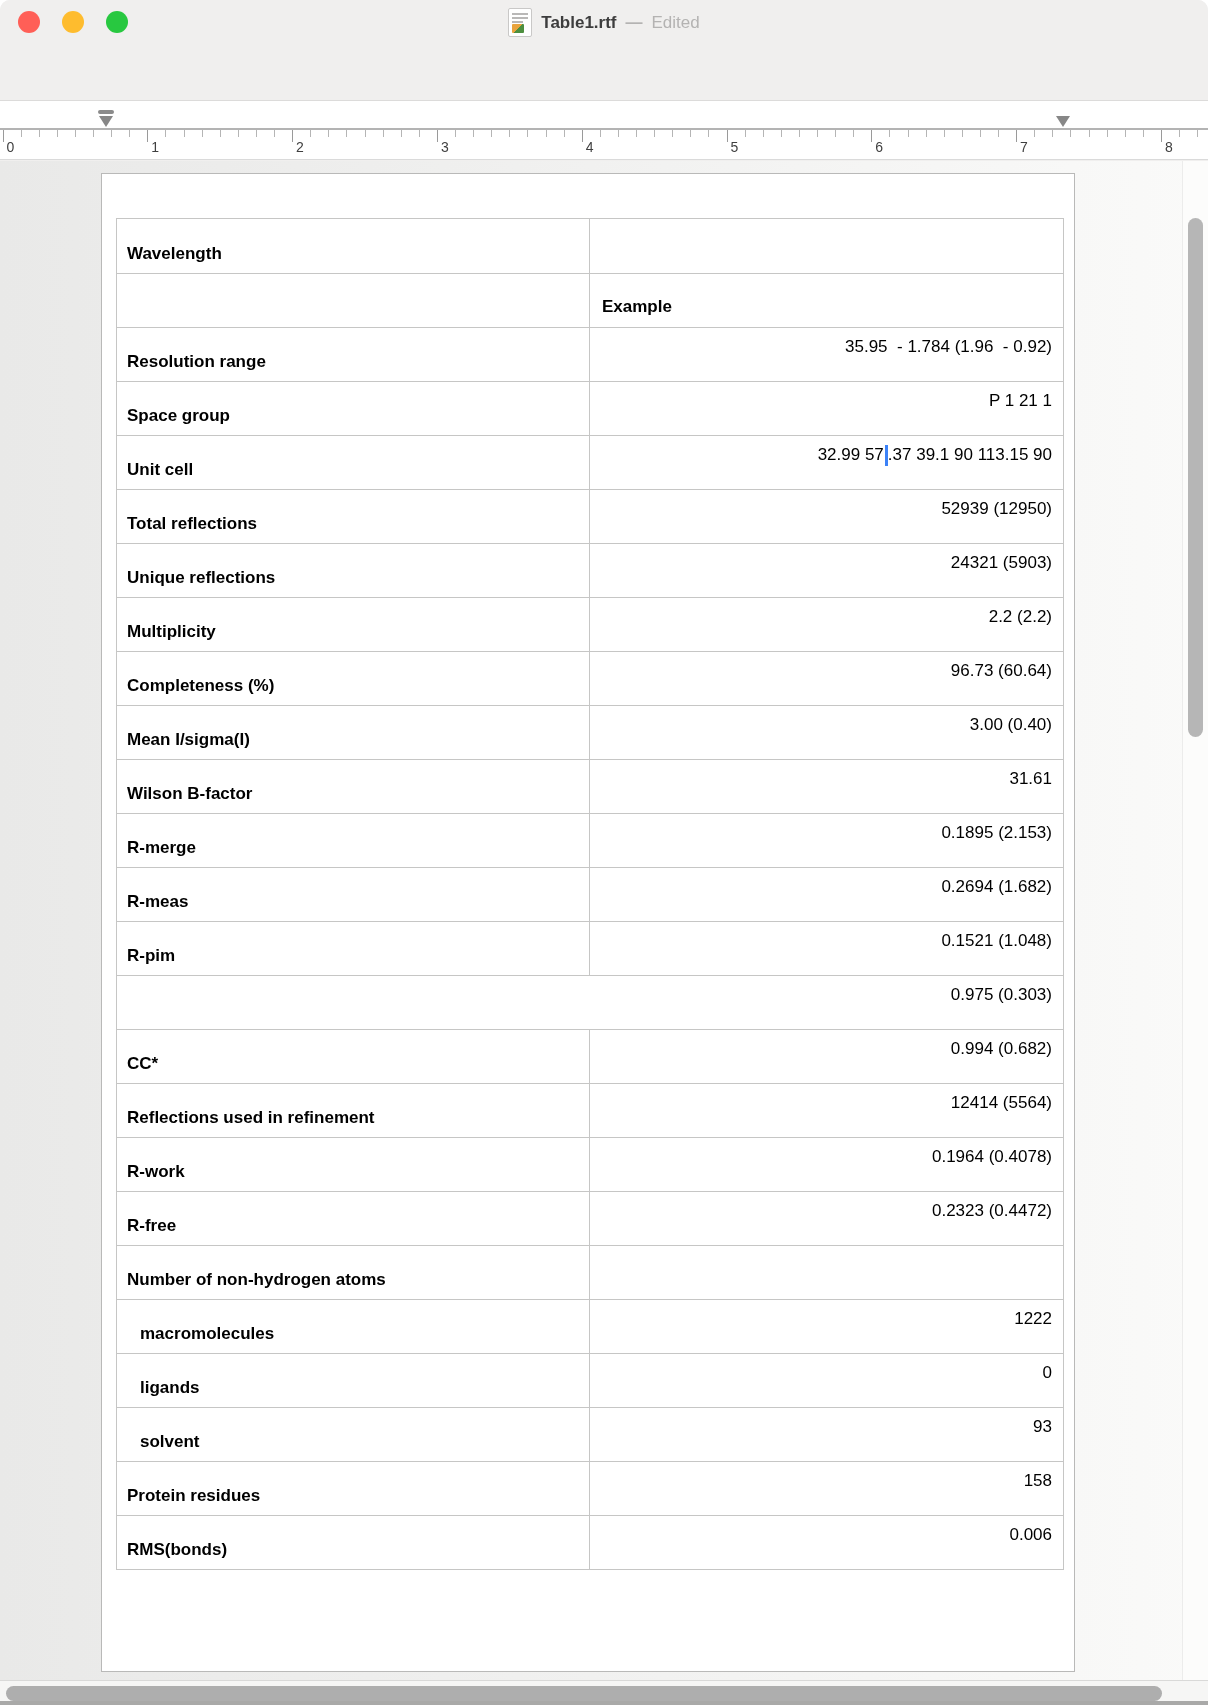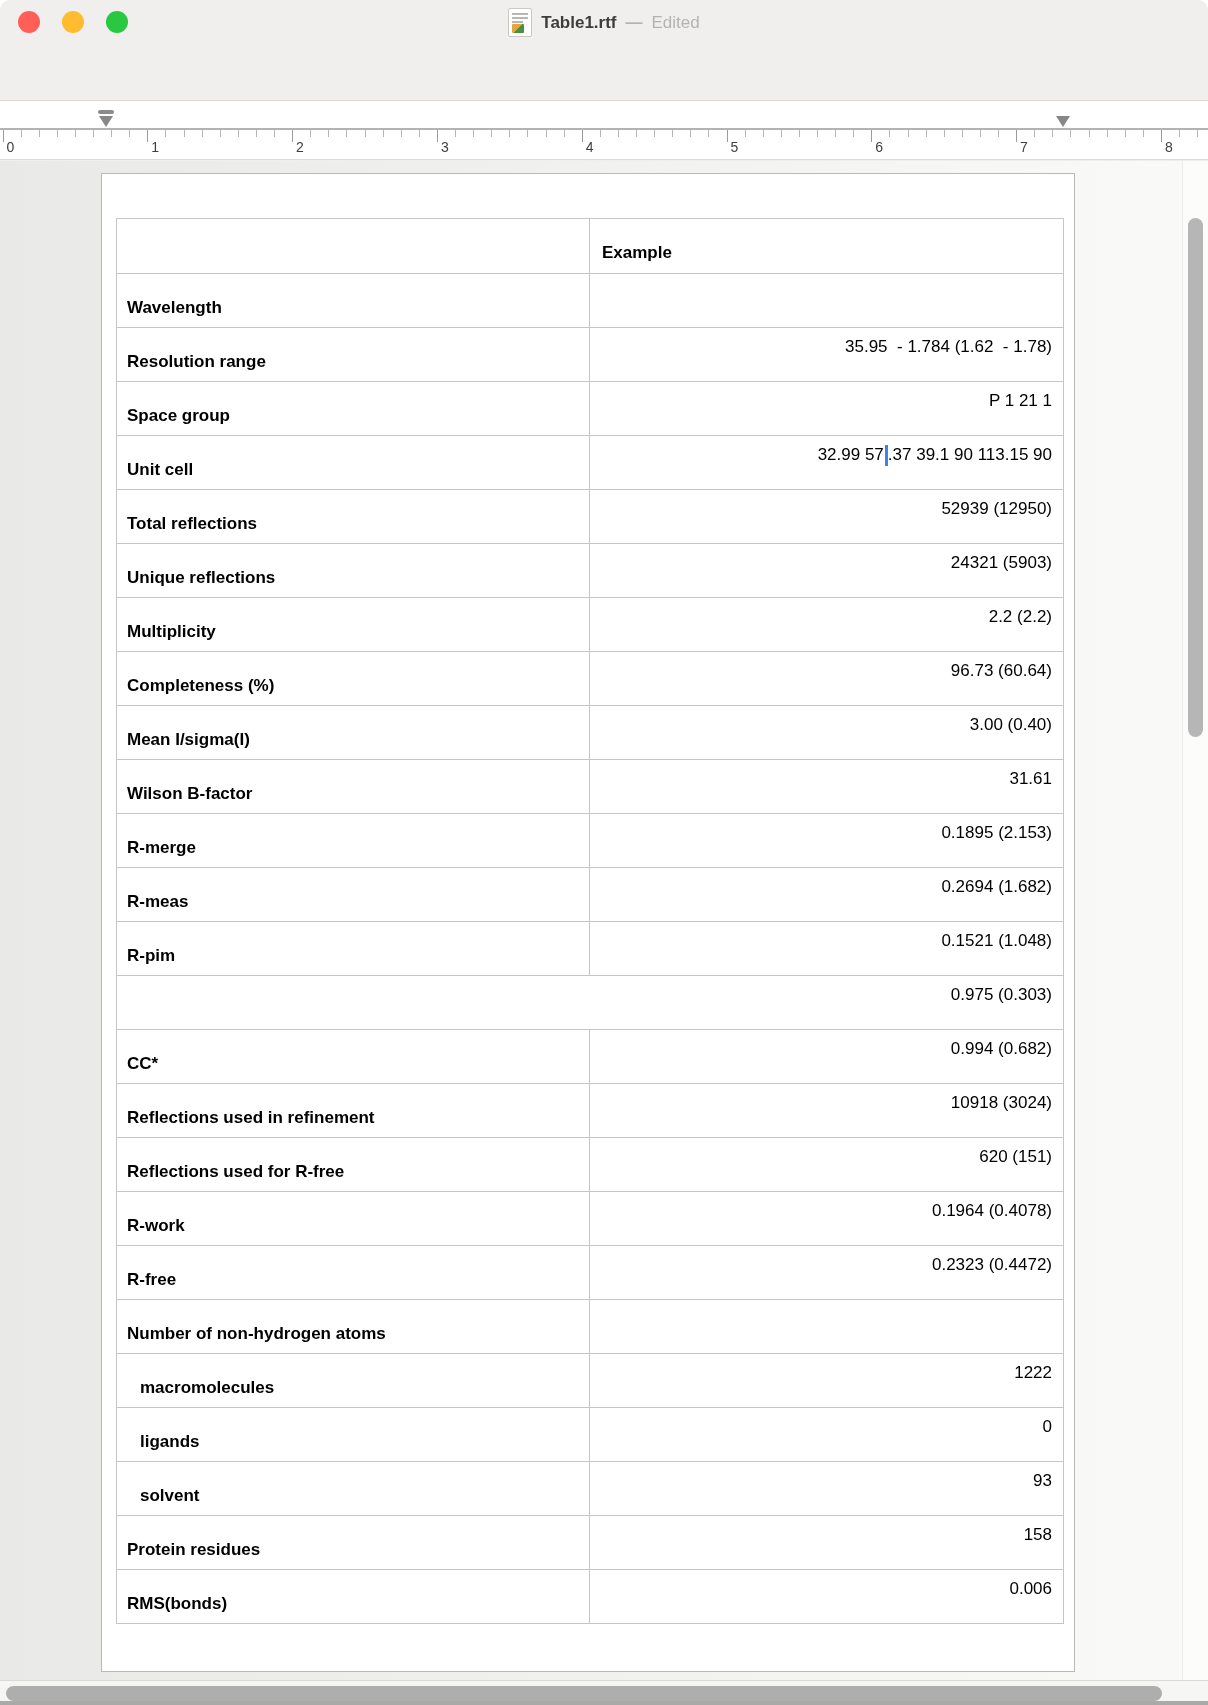--- a/index.html
+++ b/index.html
@@ -301,31 +301,31 @@
         <div class="rnum" style="left: 1164.9px;">8</div>
       </div>
     <div class="ind-bar"></div>
     <div class="tri-down" style="left:99px;top:15px;"></div>
     <div class="tri-down" style="left:1056px;top:15px;"></div>
   </div>
 
   <div class="content">
     <div class="page">
       <div class="doc-table" id="doc-table">
+          <div class="t-row">
+            <div class="t-label">Wavelength</div>
+            <div class="t-value"></div>
+          </div>
           <div class="t-row hdr">
             <div class="t-label"></div>
             <div class="t-value">Example</div>
           </div>
           <div class="t-row">
-            <div class="t-label">Wavelength</div>
-            <div class="t-value"></div>
-          </div>
-          <div class="t-row">
             <div class="t-label">Resolution range</div>
-            <div class="t-value">35.95  - 1.784 (1.62  - 1.78)</div>
+            <div class="t-value">35.95  - 1.784 (1.96  - 0.92)</div>
           </div>
           <div class="t-row">
             <div class="t-label">Space group</div>
             <div class="t-value">P 1 21 1</div>
           </div>
           <div class="t-row">
             <div class="t-label">Unit cell</div>
             <div class="t-value"><span>32.99 57</span><span class="caret" style="background: rgb(60, 130, 247);"></span><span>.37 39.1 90 113.15 90</span></div>
           </div>
           <div class="t-row">
@@ -366,25 +366,21 @@
           </div>
           <div class="t-row">
             <div class="t-value">0.975 (0.303)</div>
           </div>
           <div class="t-row">
             <div class="t-label">CC*</div>
             <div class="t-value">0.994 (0.682)</div>
           </div>
           <div class="t-row">
             <div class="t-label">Reflections used in refinement</div>
-            <div class="t-value">10918 (3024)</div>
-          </div>
-          <div class="t-row">
-            <div class="t-label">Reflections used for R-free</div>
-            <div class="t-value">620 (151)</div>
+            <div class="t-value">12414 (5564)</div>
           </div>
           <div class="t-row">
             <div class="t-label">R-work</div>
             <div class="t-value">0.1964 (0.4078)</div>
           </div>
           <div class="t-row">
             <div class="t-label">R-free</div>
             <div class="t-value">0.2323 (0.4472)</div>
           </div>
           <div class="t-row">

